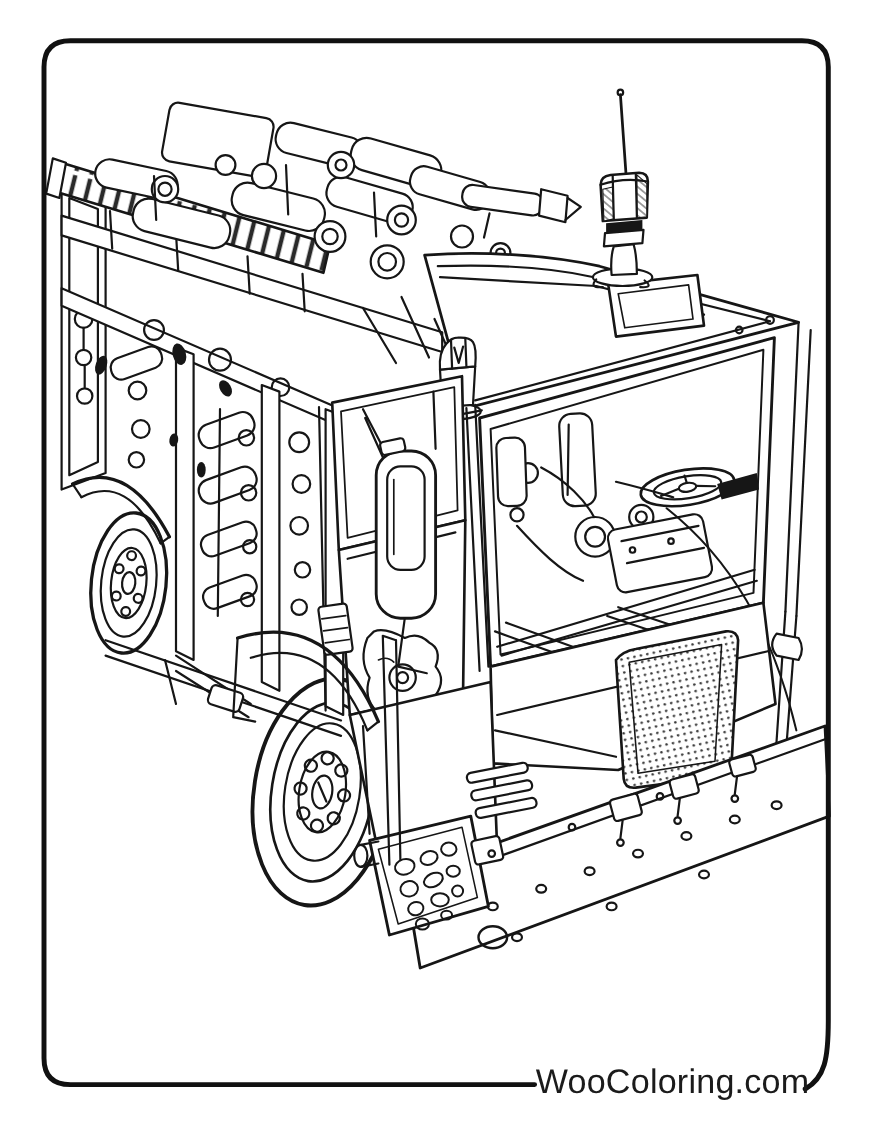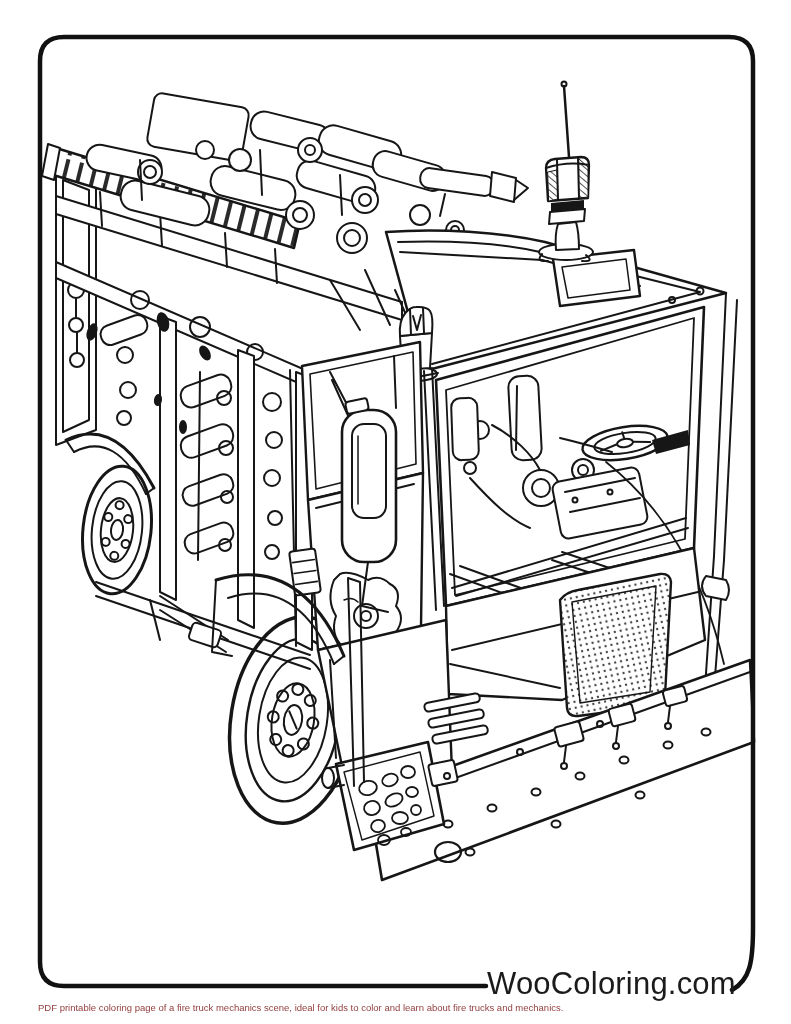--- a/index.html
+++ b/index.html
@@ -344,14 +344,13 @@
         <ellipse cx="205" cy="353" rx="5" ry="8" transform="rotate(-30 205 353)"></ellipse>
         <ellipse cx="183" cy="427" rx="4" ry="7"></ellipse>
         <ellipse cx="158" cy="400" rx="4" ry="6" transform="rotate(10 158 400)"></ellipse>
       </g>
 
       <path d="M486,986 L64,986 Q40,986 40,962 L40,61 Q40,37 64,37 L729,37 Q753,37 753,61 L753,928 C753,962 750,980 732,990" fill="none" stroke="#111111" stroke-width="4.5"></path>
     </g>
   </svg>
 
   <div class="watermark">WooColoring.com</div>
-  <div class="caption">PDF printable coloring page of a fire truck mechanics scene, ideal for kids to color and learn about fire trucks and mechanics.</div>
 </div>
 
 </body></html>

